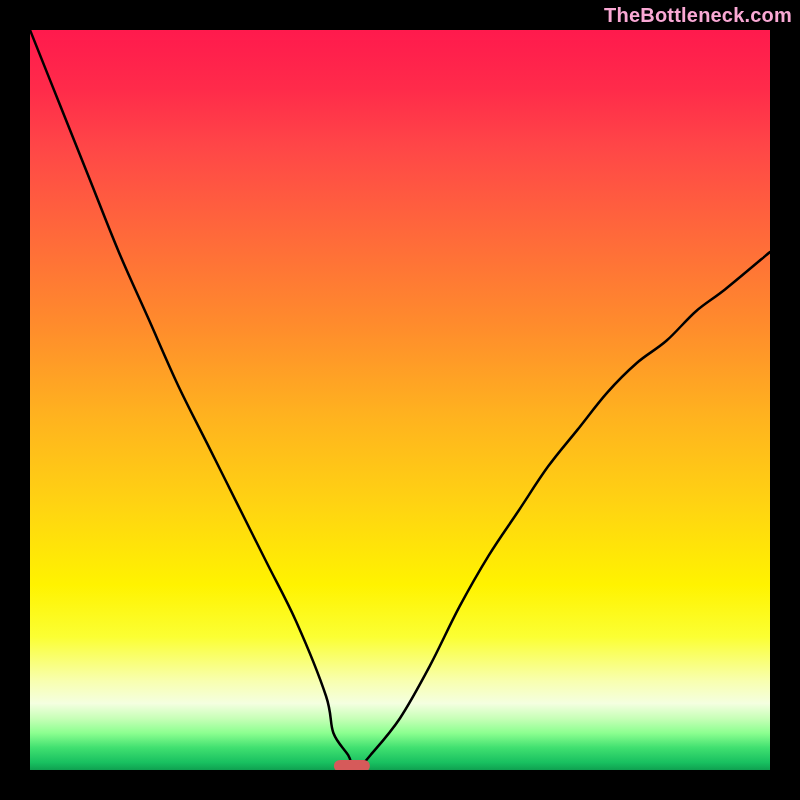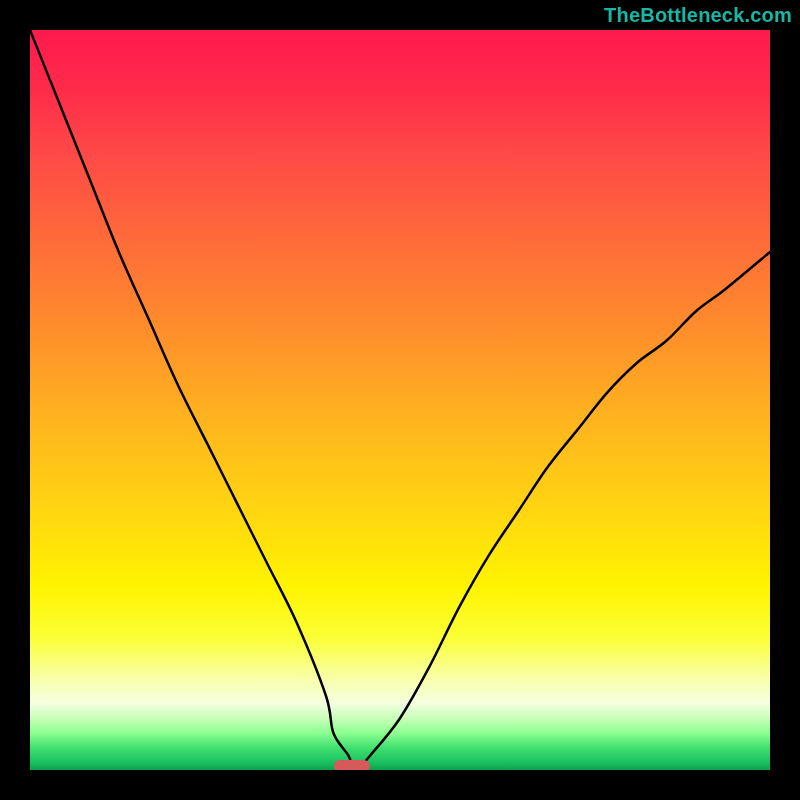--- a/index.html
+++ b/index.html
@@ -52,21 +52,21 @@
     width: 100%;
     height: 100%;
   }
   .watermark {
     position: absolute;
     top: 4px;
     right: 8px;
     font-family: Arial, Helvetica, sans-serif;
     font-size: 20px;
     font-weight: 600;
-    color: #14b8a6;
+    color: #f9a8d4;
     letter-spacing: 0.2px;
   }
 </style>
 </head>
 <body>
 
 <div class="outer">
   <div class="watermark">TheBottleneck.com</div>
 
   <div class="plot">

